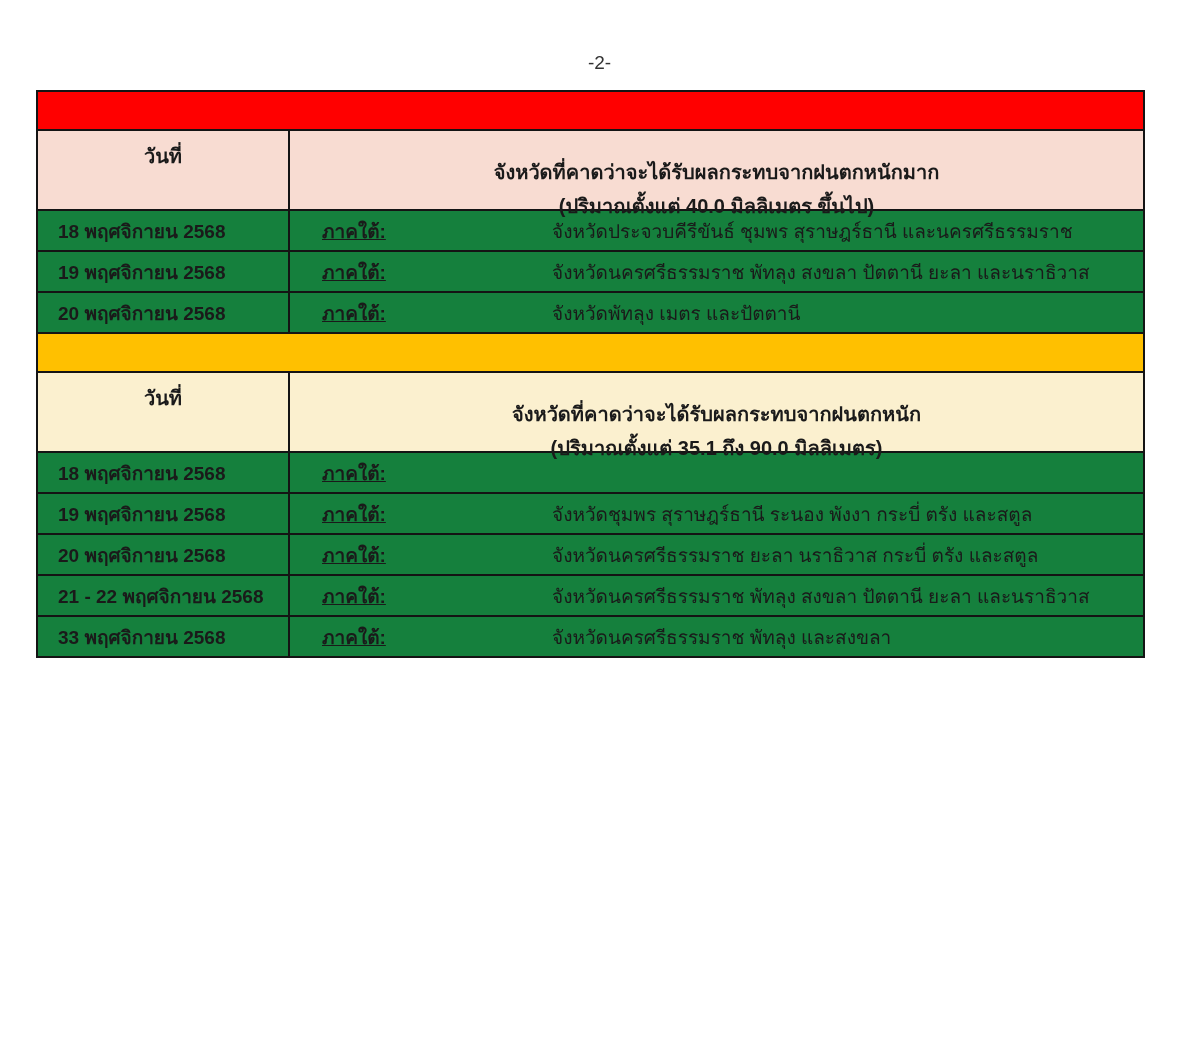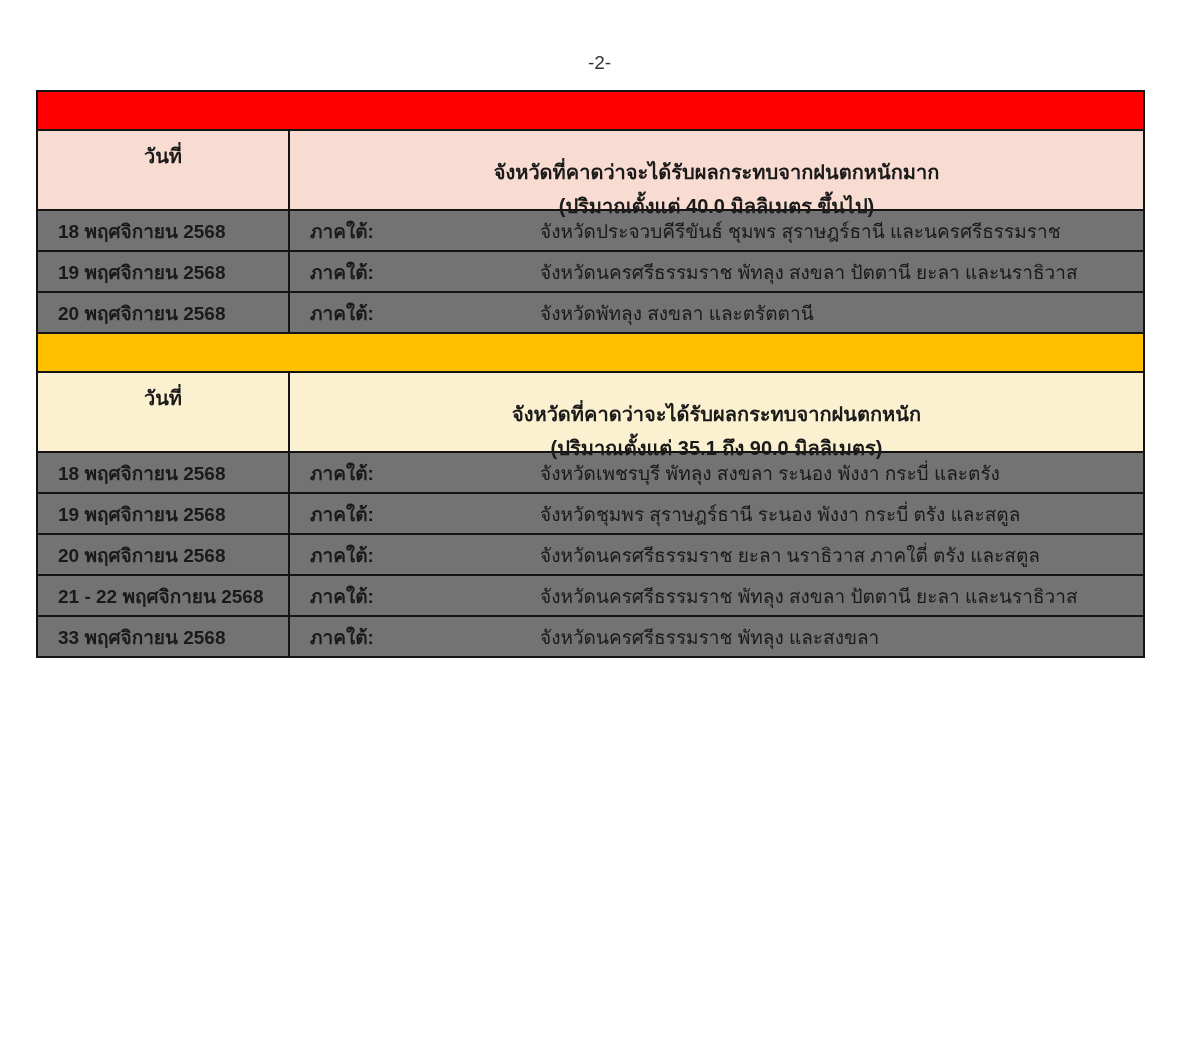--- a/index.html
+++ b/index.html
@@ -64,38 +64,39 @@
   }
   .hdr-row .c2 {
     text-align: center;
     font-weight: bold;
     font-size: 20px;
     padding-top: 24px;
     line-height: 34px;
   }
   .hdr-line { display: block; }
   
-  .data-row { height: 41px; background: #737373; }
+  .data-row { height: 41px; background: #15803d; }
   .data-row .c1 {
     display: flex;
     align-items: center;
     padding-left: 20px;
     font-weight: bold;
     font-size: 19px;
   }
   .data-row .c2 {
     display: flex;
     align-items: center;
   }
   .region {
     flex: 0 0 230px;
-    padding-left: 20px;
+    padding-left: 32px;
     font-weight: bold;
     font-size: 19px;
     box-sizing: content-box;
+    text-decoration: underline;
   }
   .prov {
     flex: 1 1 auto;
     font-size: 19px;
     font-weight: normal;
   }
 </style>
 </head>
 <body>
 
@@ -124,53 +125,52 @@
     <div class="c1">19 พฤศจิกายน 2568</div>
     <div class="c2">
       <span class="region">ภาคใต้:</span>
       <span class="prov">จังหวัดนครศรีธรรมราช พัทลุง สงขลา ปัตตานี ยะลา และนราธิวาส</span>
     </div>
   </div>
   <div class="row data-row">
     <div class="c1">20 พฤศจิกายน 2568</div>
     <div class="c2">
       <span class="region">ภาคใต้:</span>
-      <span class="prov">จังหวัดพัทลุง สงขลา และตรัตตานี</span>
+      <span class="prov">จังหวัดพัทลุง เมตร และปัตตานี</span>
     </div>
   </div>
 
   <div class="banner orange" style="border-top:2px solid #141414;"></div>
 
   <div class="row hdr-row yellow">
     <div class="c1">วันที่</div>
     <div class="c2">
       <span class="hdr-line">จังหวัดที่คาดว่าจะได้รับผลกระทบจากฝนตกหนัก</span>
       <span class="hdr-line">(ปริมาณตั้งแต่ 35.1 ถึง 90.0 มิลลิเมตร)</span>
     </div>
   </div>
 
   <div class="row data-row">
     <div class="c1">18 พฤศจิกายน 2568</div>
     <div class="c2">
       <span class="region">ภาคใต้:</span>
-      <span class="prov">จังหวัดเพชรบุรี พัทลุง สงขลา ระนอง พังงา กระบี่ และตรัง</span>
     </div>
   </div>
   <div class="row data-row">
     <div class="c1">19 พฤศจิกายน 2568</div>
     <div class="c2">
       <span class="region">ภาคใต้:</span>
       <span class="prov">จังหวัดชุมพร สุราษฎร์ธานี ระนอง พังงา กระบี่ ตรัง และสตูล</span>
     </div>
   </div>
   <div class="row data-row">
     <div class="c1">20 พฤศจิกายน 2568</div>
     <div class="c2">
       <span class="region">ภาคใต้:</span>
-      <span class="prov">จังหวัดนครศรีธรรมราช ยะลา นราธิวาส ภาคใตี่ ตรัง และสตูล</span>
+      <span class="prov">จังหวัดนครศรีธรรมราช ยะลา นราธิวาส กระบี่ ตรัง และสตูล</span>
     </div>
   </div>
   <div class="row data-row">
     <div class="c1">21 - 22 พฤศจิกายน 2568</div>
     <div class="c2">
       <span class="region">ภาคใต้:</span>
       <span class="prov">จังหวัดนครศรีธรรมราช พัทลุง สงขลา ปัตตานี ยะลา และนราธิวาส</span>
     </div>
   </div>
   <div class="row data-row">

